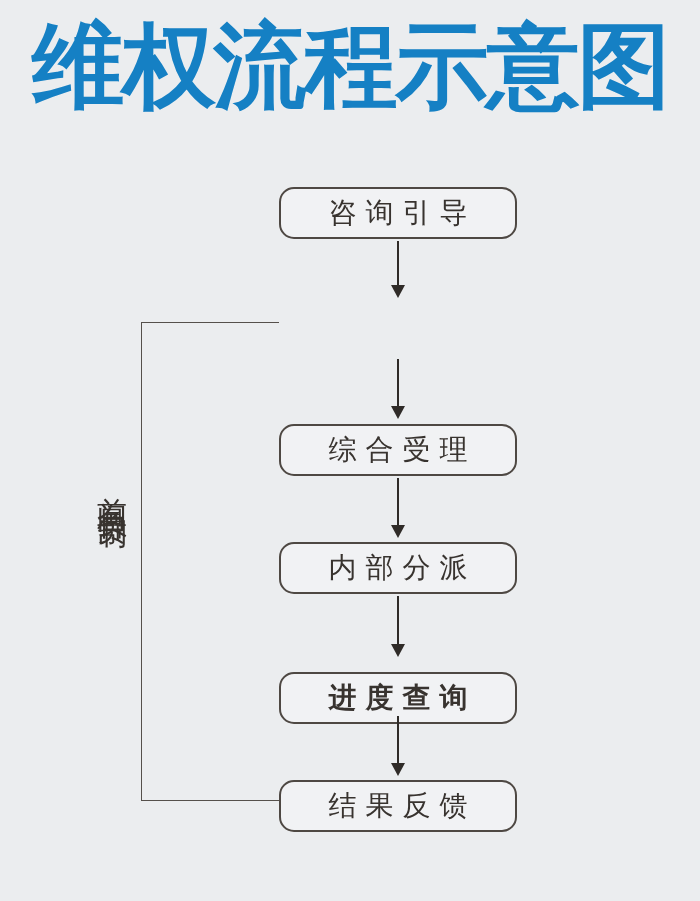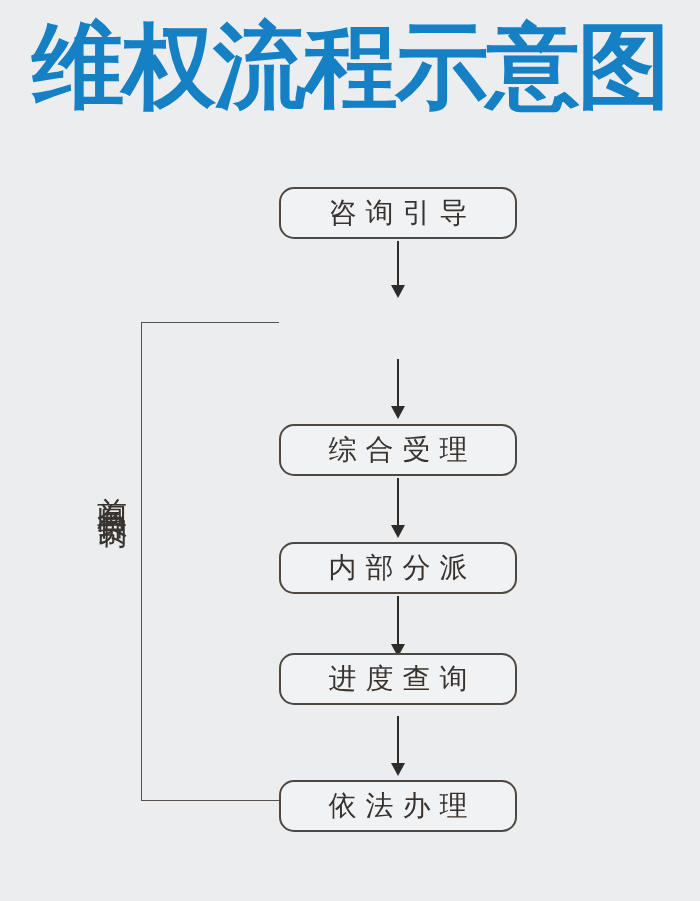--- a/index.html
+++ b/index.html
@@ -44,21 +44,21 @@
     font-weight: 500;
     color: #38332f;
     letter-spacing: 9px;
     text-indent: 9px;
     white-space: nowrap;
   }
   .box-1 { top: 187px; }
   .box-2 { top: 305px; }
   .box-3 { top: 424px; }
   .box-4 { top: 542px; }
-  .box-5 { top: 653px; }
+  .box-5 { top: 672px; font-weight: bold; }
   .box-6 { top: 780px; }
   .arrow {
     position: absolute;
     left: 391px;
     width: 14px;
     display: flex;
     flex-direction: column;
     align-items: center;
   }
   .arrow .stem { width: 2px; flex: 1 1 auto; background: #2f2b28; }
@@ -130,19 +130,19 @@
     <div class="head"></div>
   </div>
 
   <div class="flow-box box-5">进度查询</div>
 
   <div class="arrow arrow-5">
     <div class="stem"></div>
     <div class="head"></div>
   </div>
 
-  <div class="flow-box box-6">依法办理</div>
+  <div class="flow-box box-6">结果反馈</div>
 
   <div class="bracket"></div>
 
   <div class="side-label">首问负责制</div>
 
 </div>
 
 </body></html>

